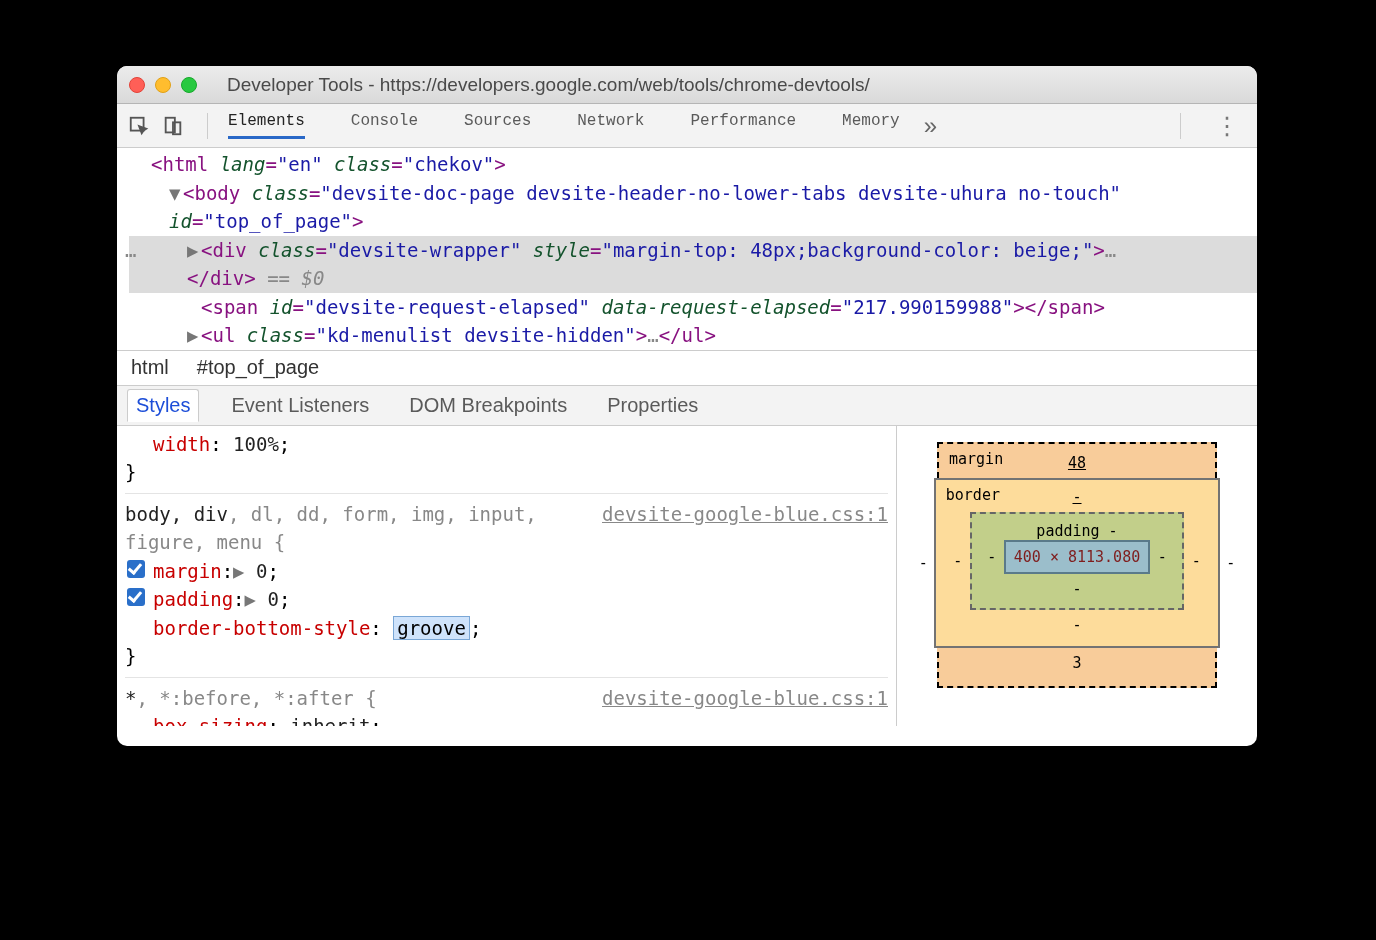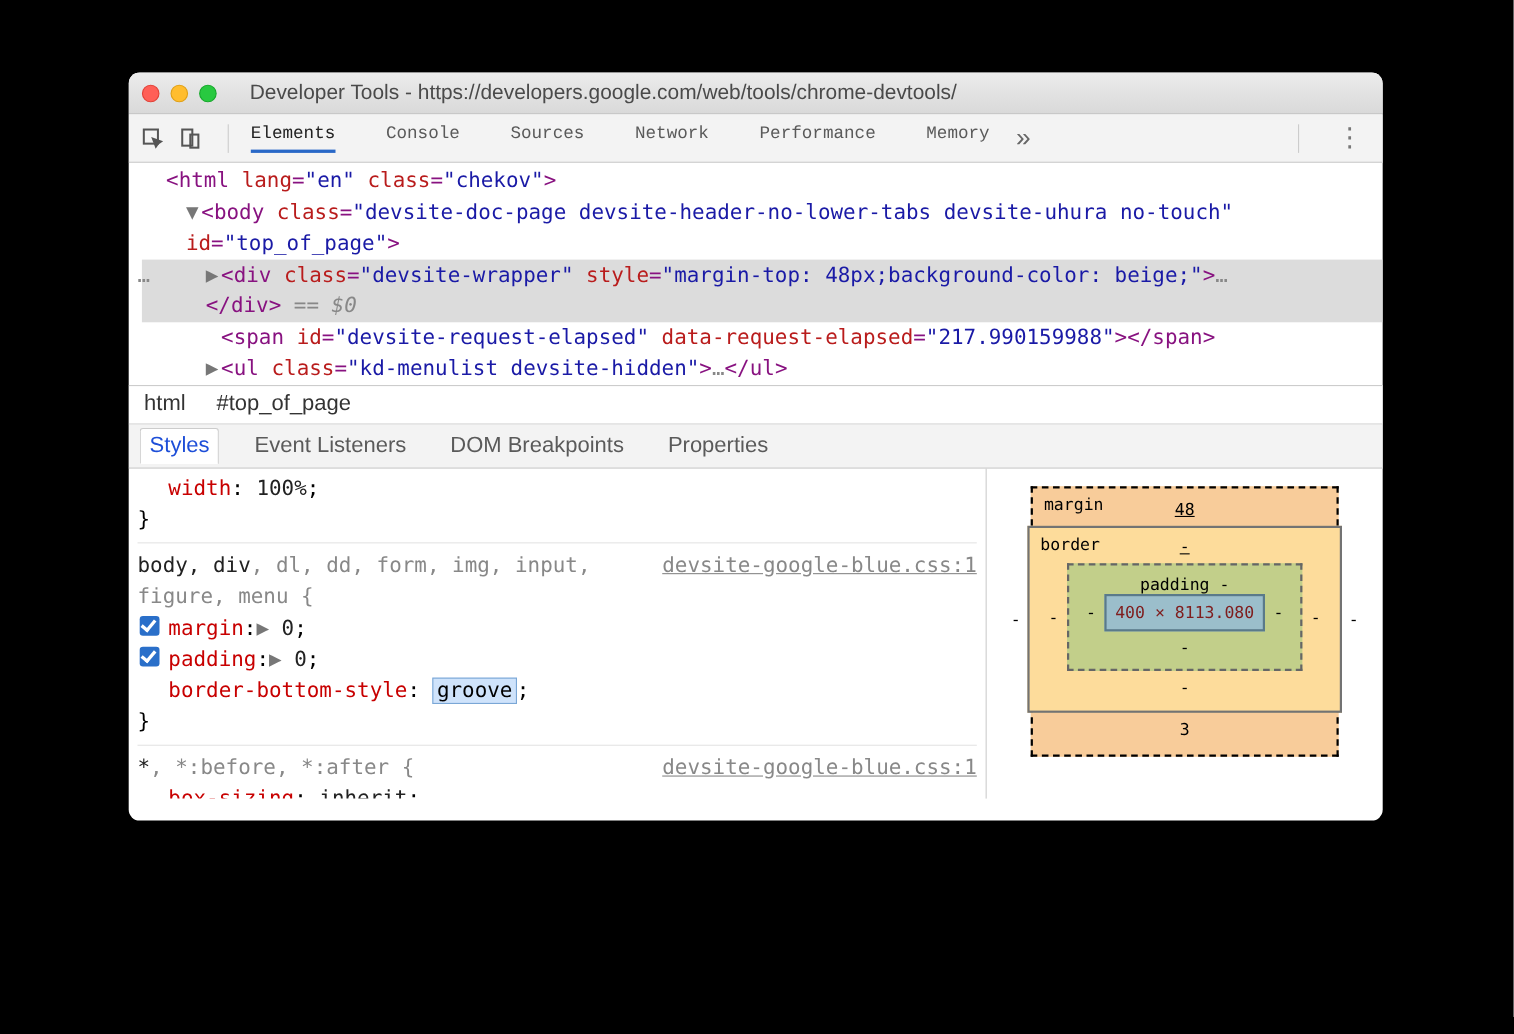--- a/index.html
+++ b/index.html
@@ -58,21 +58,21 @@
     font-size: 19px;
     line-height: 1.5;
     padding: 2px 0 0 12px;
     overflow:hidden;
   }
   .dom .row { white-space:nowrap; }
   .dom .ind1 { padding-left:22px; }
   .dom .ind2 { padding-left:46px; }
   .dom .ind2b { padding-left:40px; }
   .tag { color:#881280; }
-  .attr { color:#b91c1c; }
+  .attr { color:#14532d;font-style:italic; }
   .val { color:#1a1aa6; }
   .punct { color:#881280; }
   .ellips { color:#888; }
   .tri { color:#777; display:inline-block; width:14px; }
   .sel-row {
     background:#dcdcdc;
   }
   .sel-pre { position:relative; }
   .sel-pre .dots { position:absolute; left:-4px; color:#888; }
   .eqdol { color:#888; font-style:italic; }

